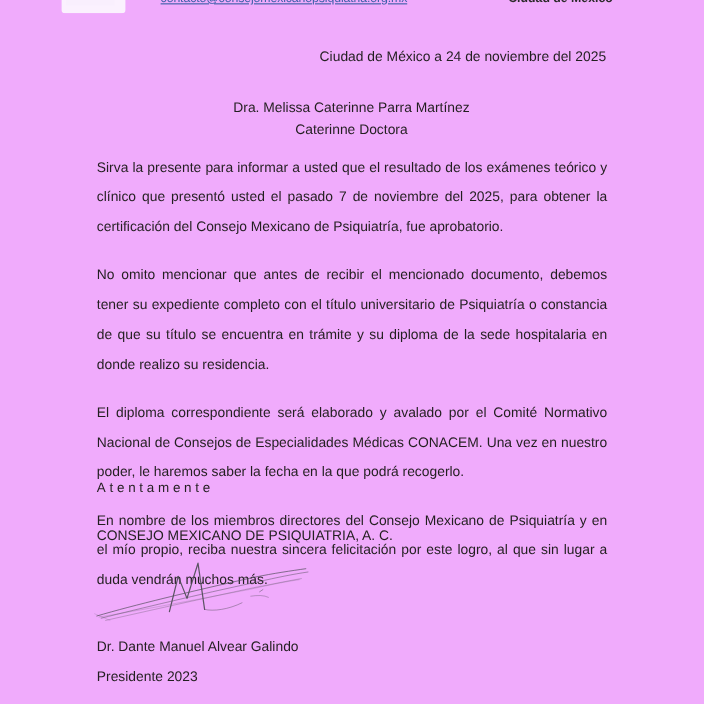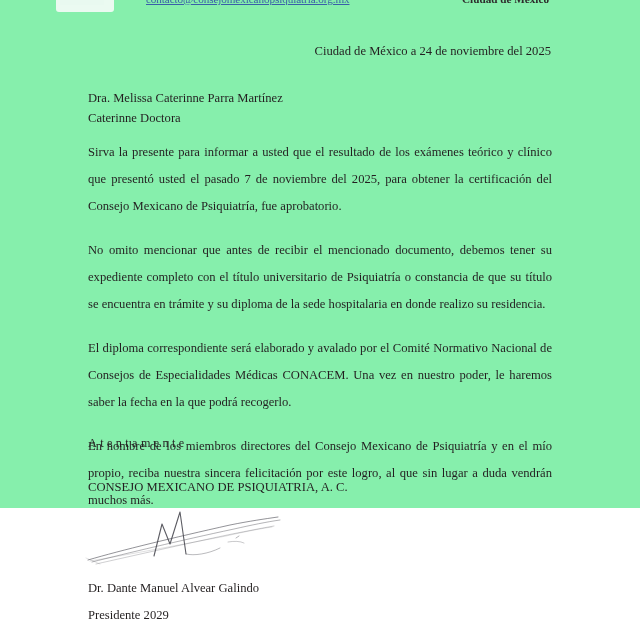--- a/index.html
+++ b/index.html
@@ -14,23 +14,22 @@
     font-family: "Liberation Sans", sans-serif;
     color: #231f20;
     overflow: hidden;
     position: relative;
   }
 
   .page {
     position: absolute;
     inset: 0;
     width: 640px;
-    height: 508px;
-    background: #86efac;
-    font-family: Liberation Serif, serif;
+    height: 640px;
+    background: #f0abfc;
   }
 
   
   .letterhead {
     position: absolute;
     left: 0;
     top: 0;
     width: 640px;
     height: 12px;
     overflow: hidden;
@@ -91,20 +90,21 @@
   .salutation {
     position: absolute;
     left: 88px;
     top: 88px;
     width: 463px;
     font-size: 12.6px;
     line-height: 20px;
   }
   .salutation div {
     white-space: nowrap;
+    text-align: center;
   }
 
   
   .body-block {
     position: absolute;
     left: 88px;
     top: 139px;
     width: 464px;
   }
   .body-block p {
@@ -209,15 +209,15 @@
       <path d="M104 56 C112 58, 126 56, 138 50" stroke-width="0.7" opacity="0.55"></path>
       <path d="M146 44 C152 43, 158 43, 162 45" stroke-width="0.6" opacity="0.5"></path>
 
       <path d="M154 40 l3 -2" stroke-width="0.7" opacity="0.6"></path>
 
       <path d="M4 60 L18 66" stroke-width="0.5" opacity="0.3"></path>
     </svg>
   </div>
 
   <div class="signer-name">Dr. Dante Manuel Alvear Galindo</div>
-  <div class="signer-role">Presidente 2029</div>
+  <div class="signer-role">Presidente 2023</div>
 
 </div>
 
 </body></html>

